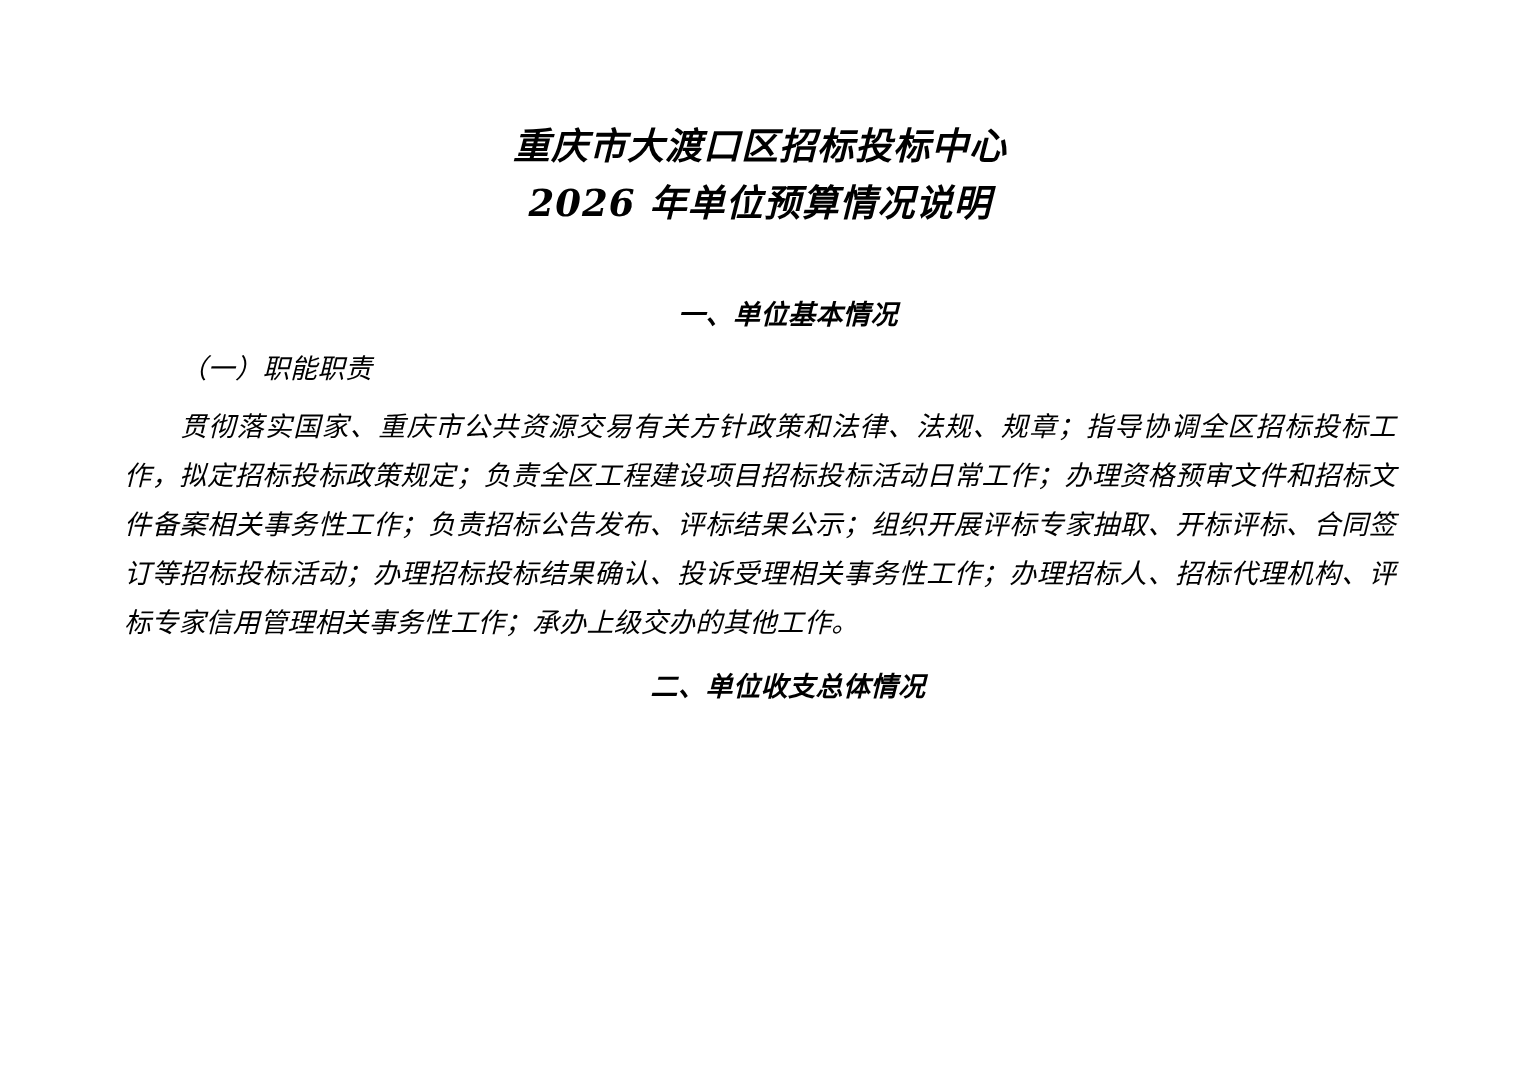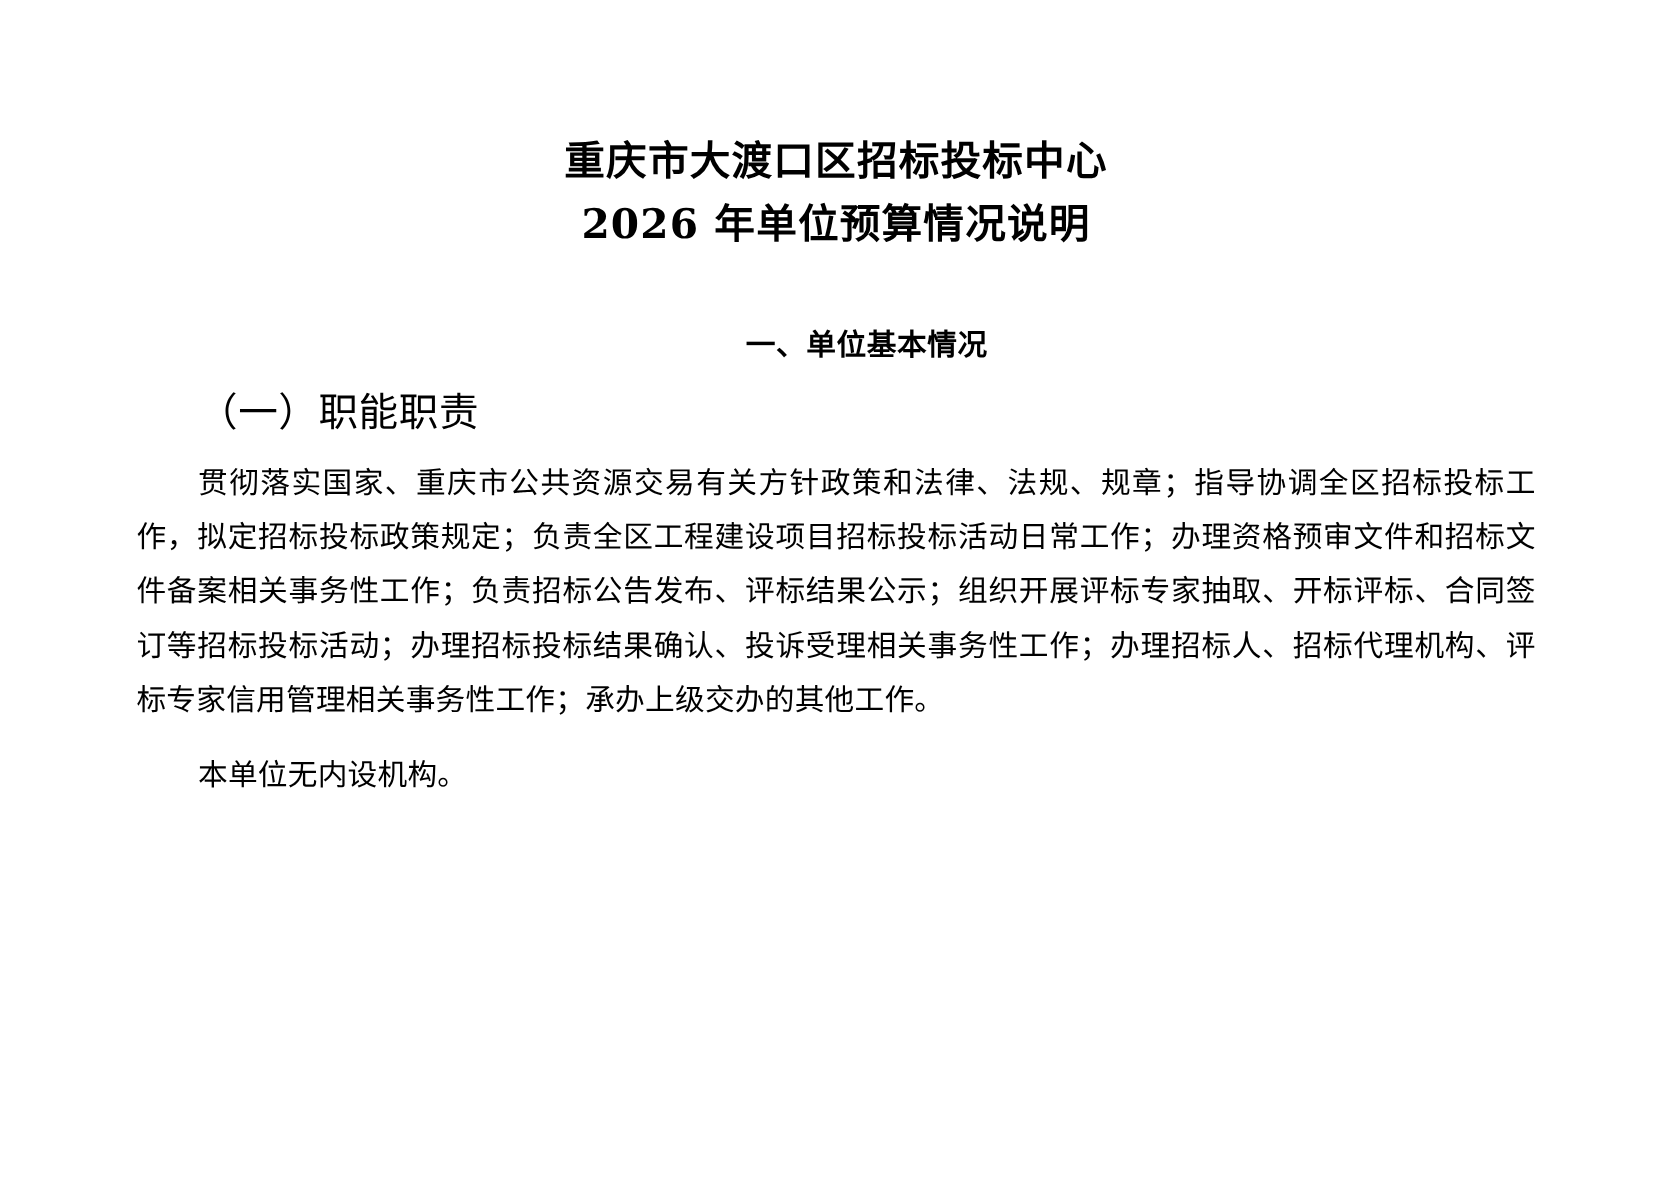--- a/index.html
+++ b/index.html
@@ -13,20 +13,21 @@
     font-family: "DejaVu Serif", "Liberation Serif", serif;
     color: #000000;
     overflow: hidden;
   }
   .page {
     width: 1520px;
     height: 1074px;
     box-sizing: border-box;
     padding: 118px 124px 40px 124px;
     position: relative;
+    font-style: italic;
   }
   .doc-title {
     text-align: center;
     font-family: "DejaVu Serif", "Liberation Serif", serif;
     font-weight: bold;
     font-size: 37px;
     line-height: 1.55;
     letter-spacing: 1px;
     margin: 0 0 0 0;
   }
@@ -41,21 +42,21 @@
     font-family: "DejaVu Sans", "Liberation Sans", sans-serif;
     font-weight: bold;
     font-size: 27px;
     line-height: 1.5;
     margin: 0 0 14px 0;
     text-indent: 56px;
     letter-spacing: 0.5px;
     text-align: center;
   }
   .sub-heading {
-    font-size: 36px;
+    font-size: 27px;
     line-height: 1.5;
     margin: 0 0 12px 0;
     text-indent: 56px;
     letter-spacing: 0.5px;
   }
   .para {
     font-size: 27px;
     line-height: 1.82;
     margin: 0 0 10px 0;
     text-indent: 56px;
@@ -82,17 +83,17 @@
 
   <h2 class="section-heading">一、单位基本情况</h2>
 
   <p class="sub-heading">（一）职能职责</p>
 
   <p class="para">贯彻落实国家、重庆市公共资源交易有关方针政策和法律、法规、规章；指导协调全区招标投标工作，拟定招标投标政策规定；负责全区工程建设项目招标投标活动日常工作；办理资格预审文件和招标文件备案相关事务性工作；负责招标公告发布、评标结果公示；组织开展评标专家抽取、开标评标、合同签订等招标投标活动；办理招标投标结果确认、投诉受理相关事务性工作；办理招标人、招标代理机构、评标专家信用管理相关事务性工作；承办上级交办的其他工作。</p>
 
   <div class="spacer-sm"></div>
 
 
-  <p class="para tight">本单位无内设机构。</p>
 
+  <h2 class="section-heading">二、单位收支总体情况</h2>
 
 
 </div>
 
 </body></html>

